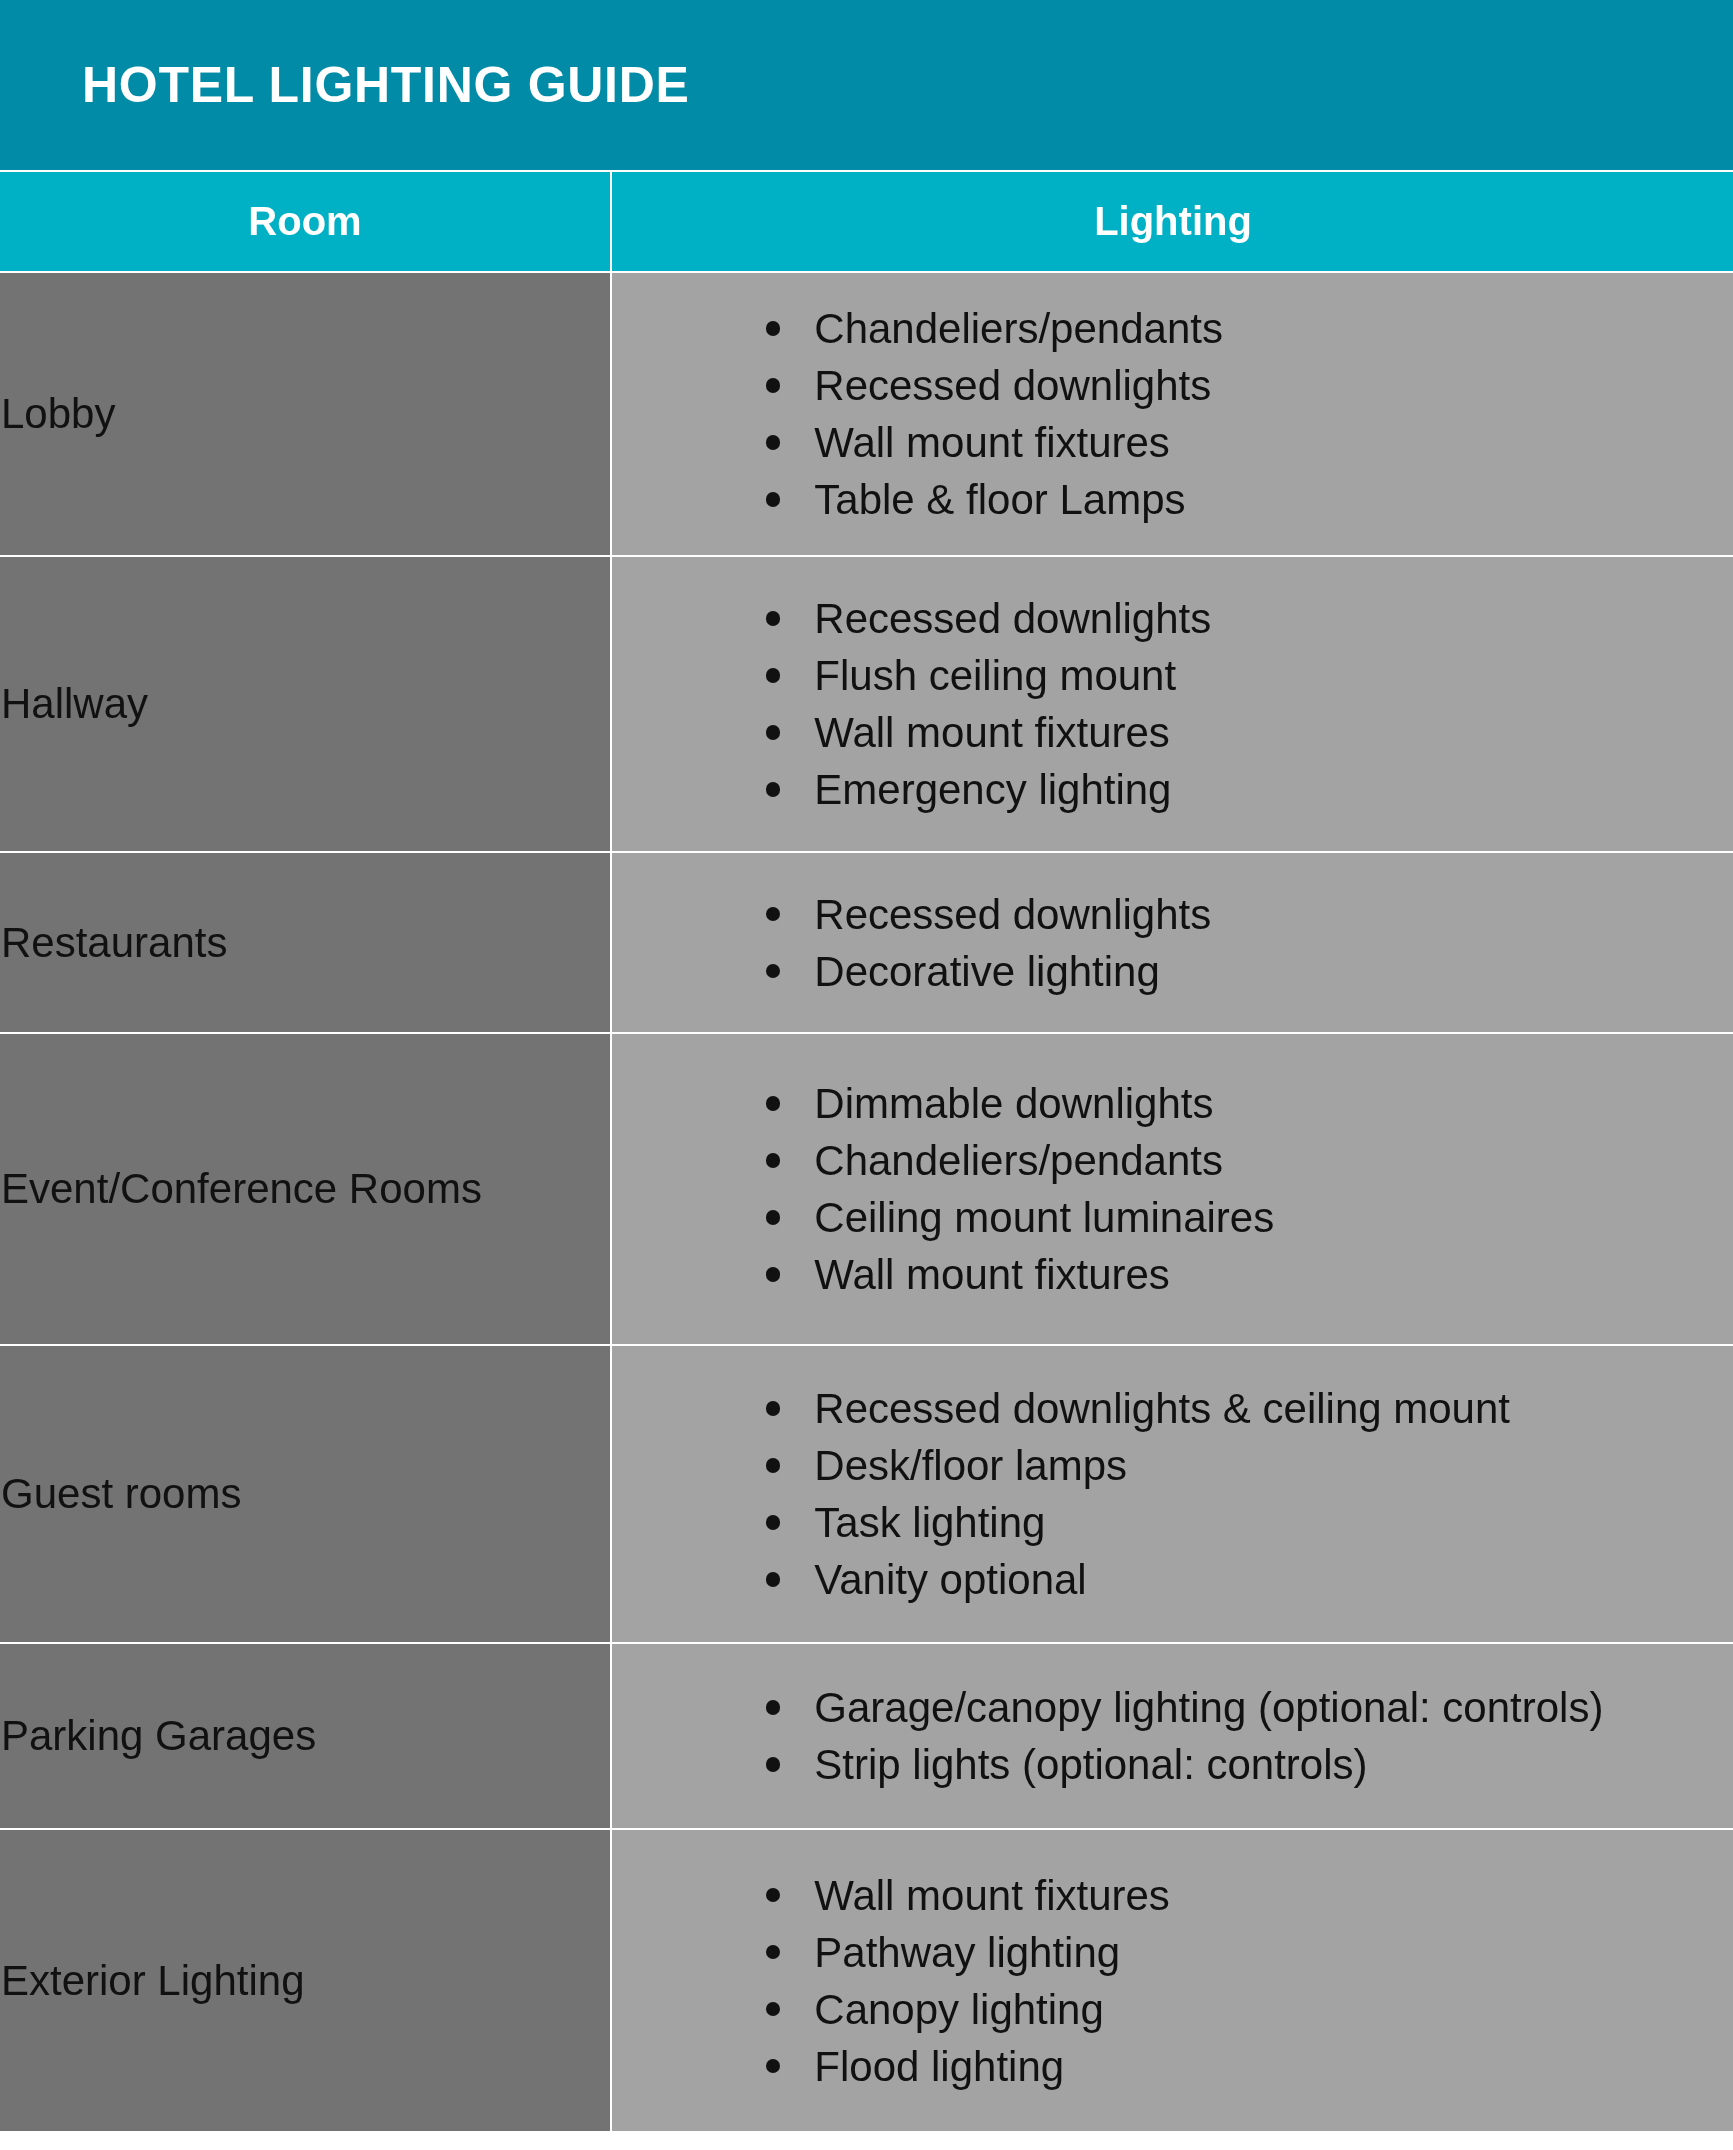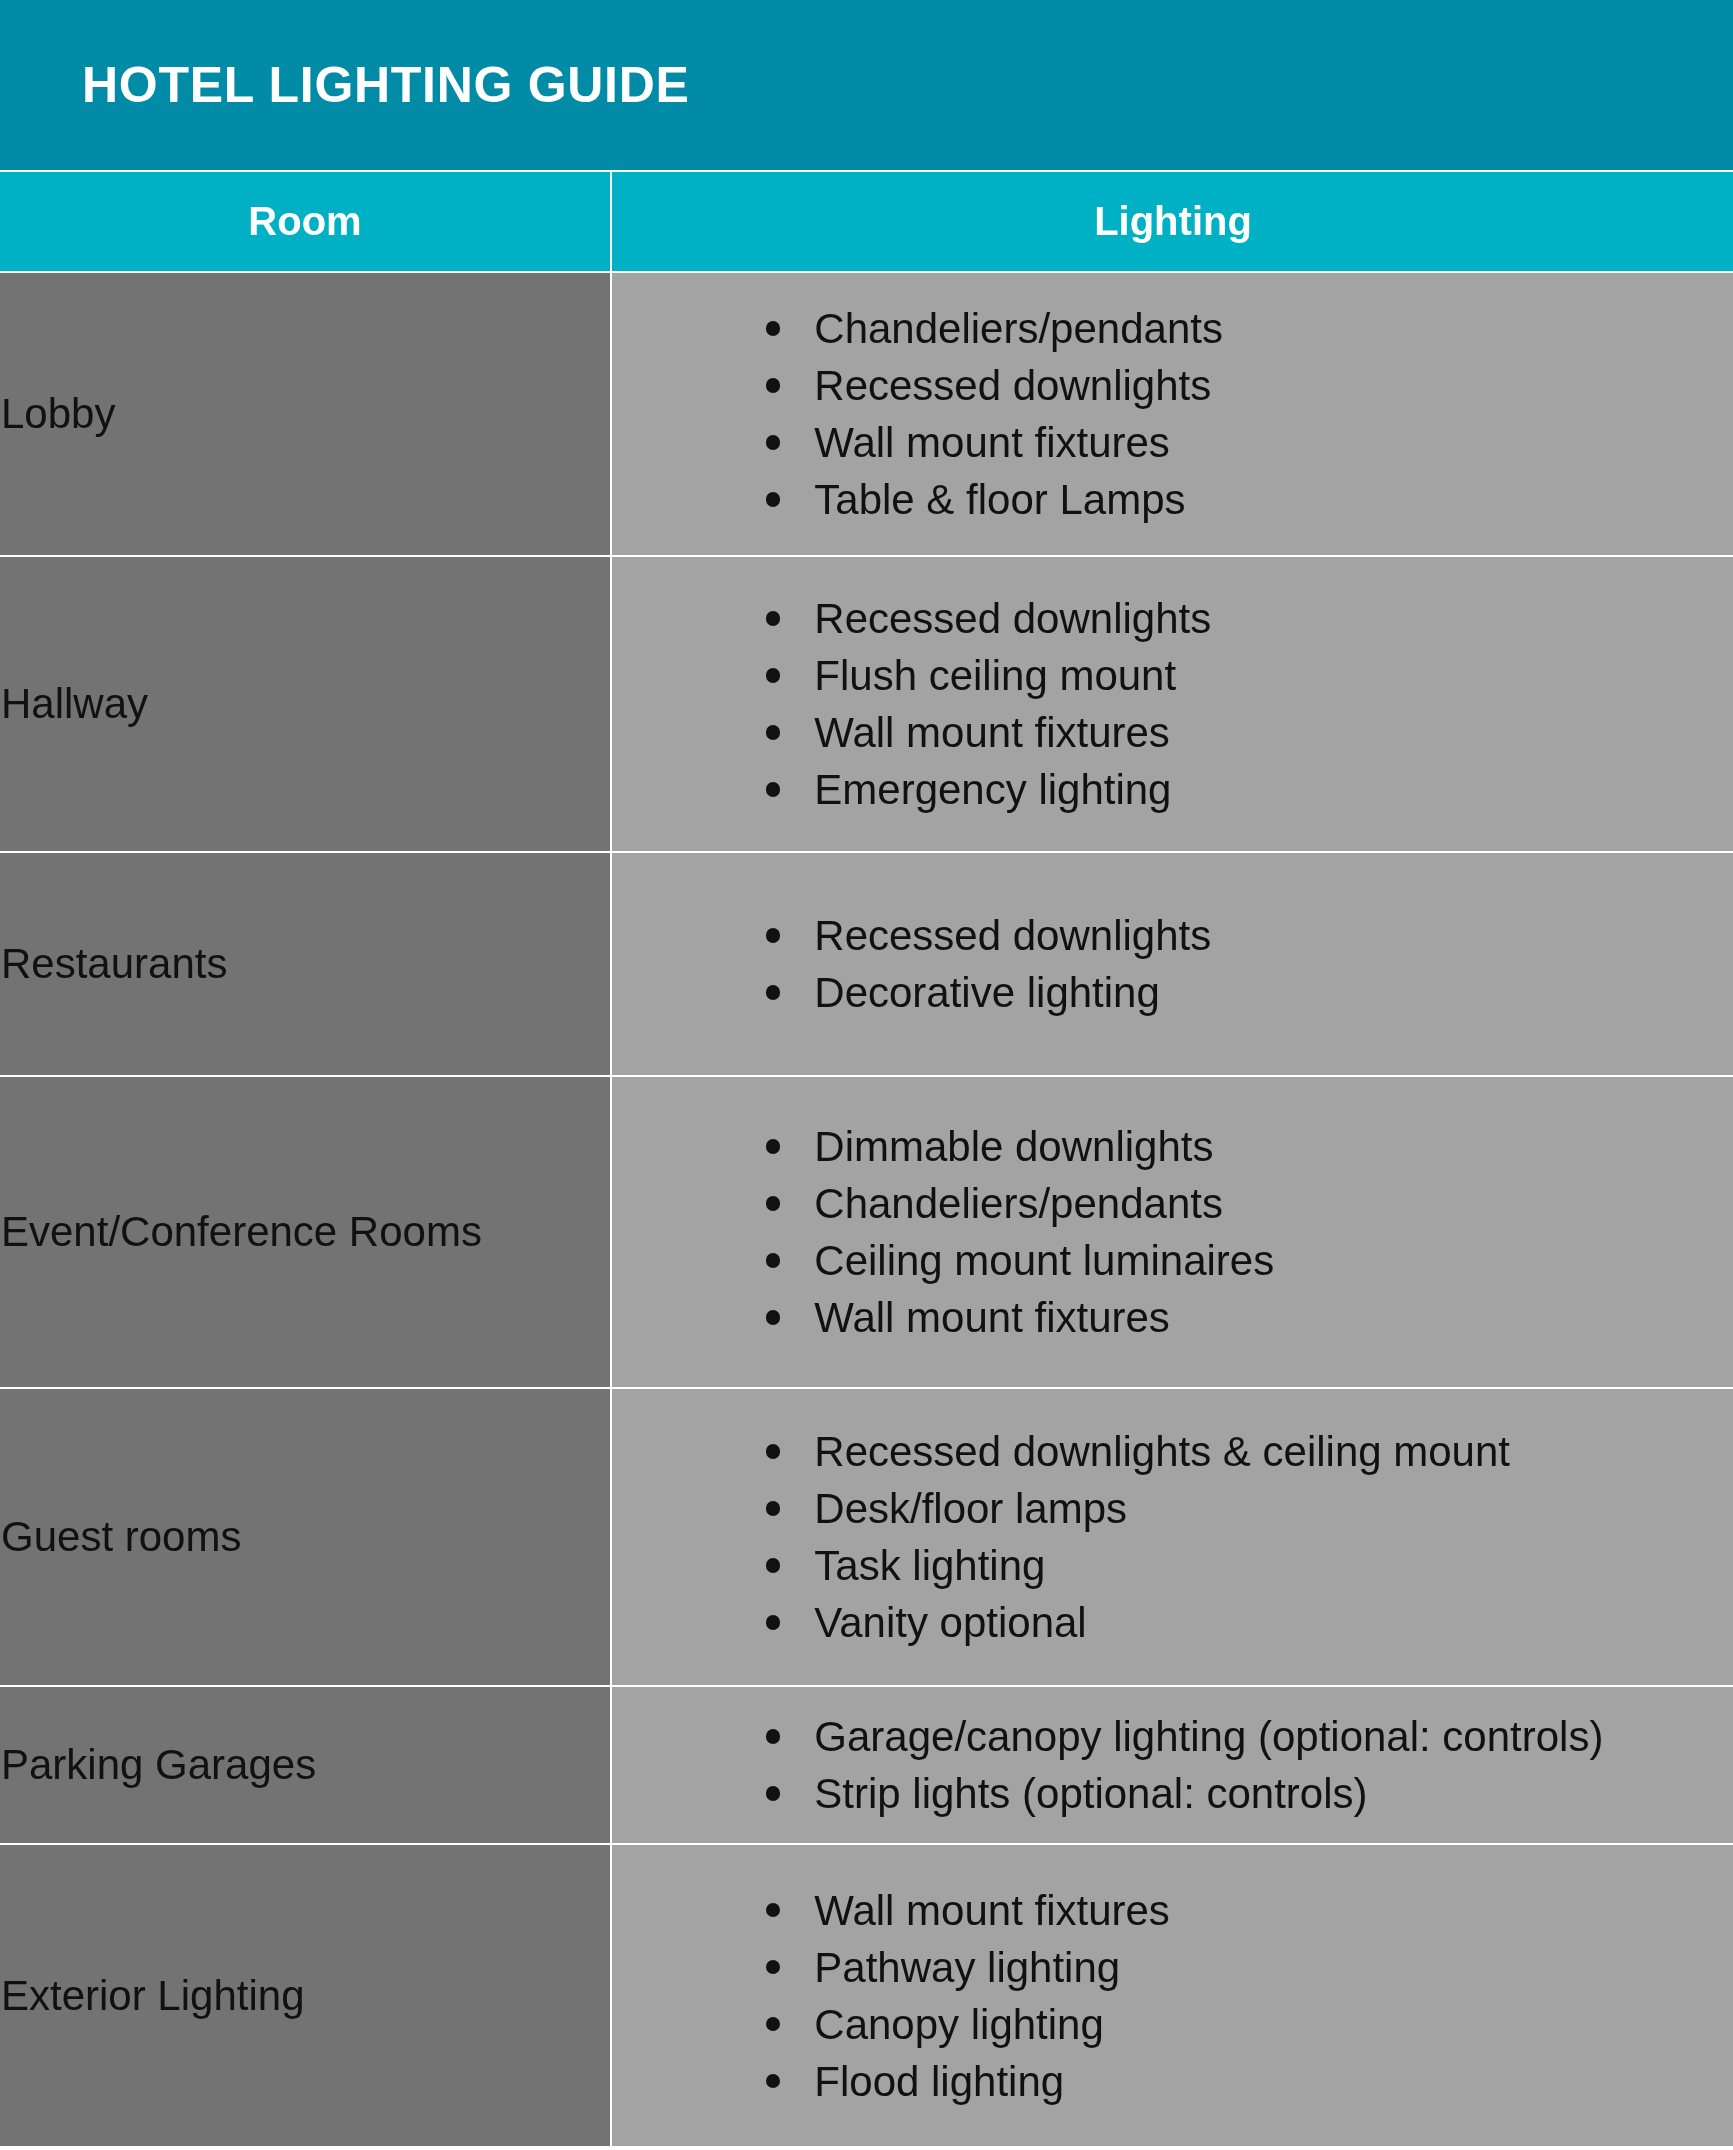--- a/index.html
+++ b/index.html
@@ -76,21 +76,21 @@
                 <span class="bullet"></span>
                 <span>Wall mount fixtures</span>
               </li>
               <li>
                 <span class="bullet"></span>
                 <span>Emergency lighting</span>
               </li>
             </ul>
           </td>
         </tr>
-        <tr style="height: 224px; padding-left: 32px;">
+        <tr style="height: 181px; padding-left: 32px;">
           <td class="room">Restaurants</td>
           <td class="lights">
             <ul>
               <li>
                 <span class="bullet"></span>
                 <span>Recessed downlights</span>
               </li>
               <li>
                 <span class="bullet"></span>
                 <span>Decorative lighting</span>
@@ -137,21 +137,21 @@
                 <span class="bullet"></span>
                 <span>Task lighting</span>
               </li>
               <li>
                 <span class="bullet"></span>
                 <span>Vanity optional</span>
               </li>
             </ul>
           </td>
         </tr>
-        <tr style="height: 158px;">
+        <tr style="height: 186px;">
           <td class="room">Parking Garages</td>
           <td class="lights">
             <ul>
               <li>
                 <span class="bullet"></span>
                 <span>Garage/canopy lighting (optional: controls)</span>
               </li>
               <li>
                 <span class="bullet"></span>
                 <span>Strip lights (optional: controls)</span>

